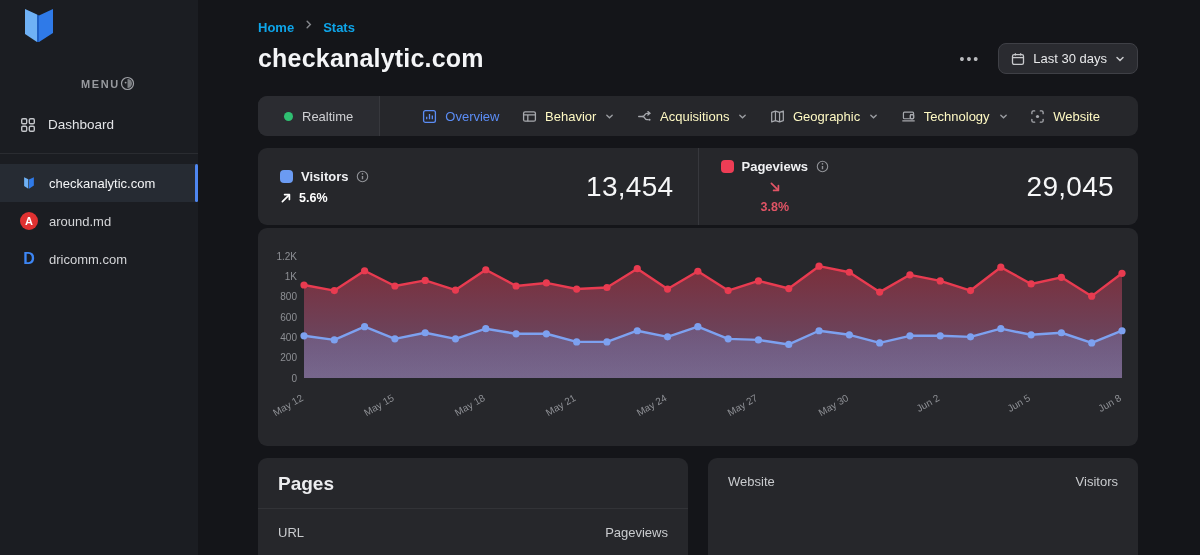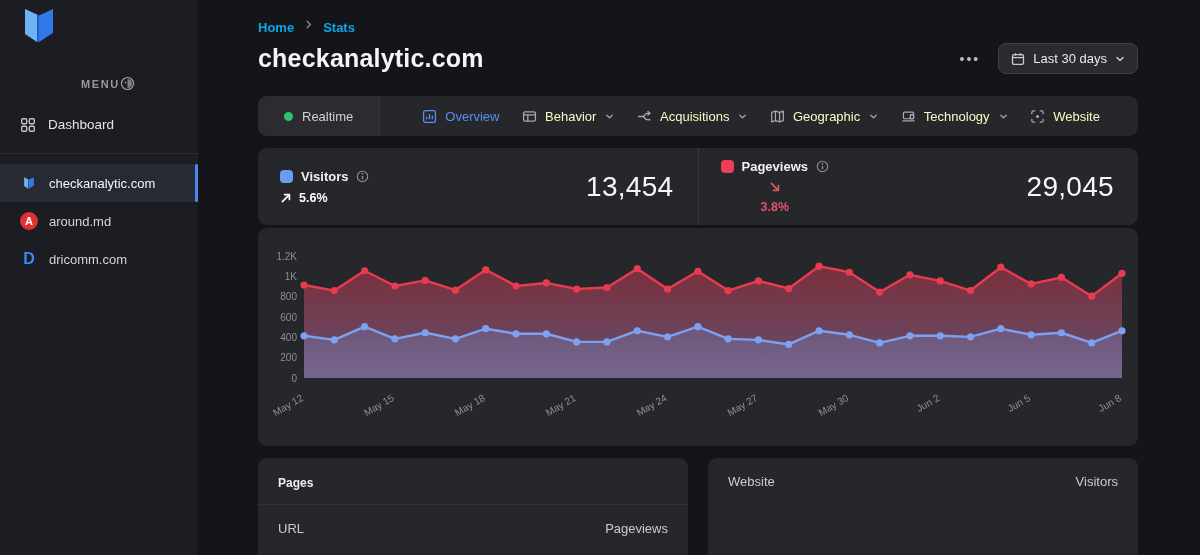--- a/index.html
+++ b/index.html
@@ -107,21 +107,21 @@
   .stat-value { margin-left:auto; font-size:28px; font-weight:400; color:#f6f7f8; letter-spacing:0.3px; }
 
   
   .chart-card { margin-top:3px; background:#26272b; border-radius:9px; height:218px; }
   .chart-card svg { display:block; }
 
   
   .tables-row { margin-top:12px; display:flex; gap:20px; }
   .table-card { flex:1; background:#26272b; border-radius:9px; height:130px; overflow:hidden; }
   .table-card-header { padding:15px 20px 13px 20px; border-bottom:1px solid #323337; }
-  .table-card-title { font-size:12px; font-weight:700; color:#ecedef;margin-top:23px; }
+  .table-card-title { font-size:19px; font-weight:700; color:#ecedef;margin-top:23px; }
   .table-cols {
     display:flex; justify-content:space-between; align-items:center;
     padding:16px 20px; font-size:13px; color:#c9cbce;
   }
 </style>
 </head>
 <body>
 
 <aside class="sidebar">
   <div class="logo-wrap">

